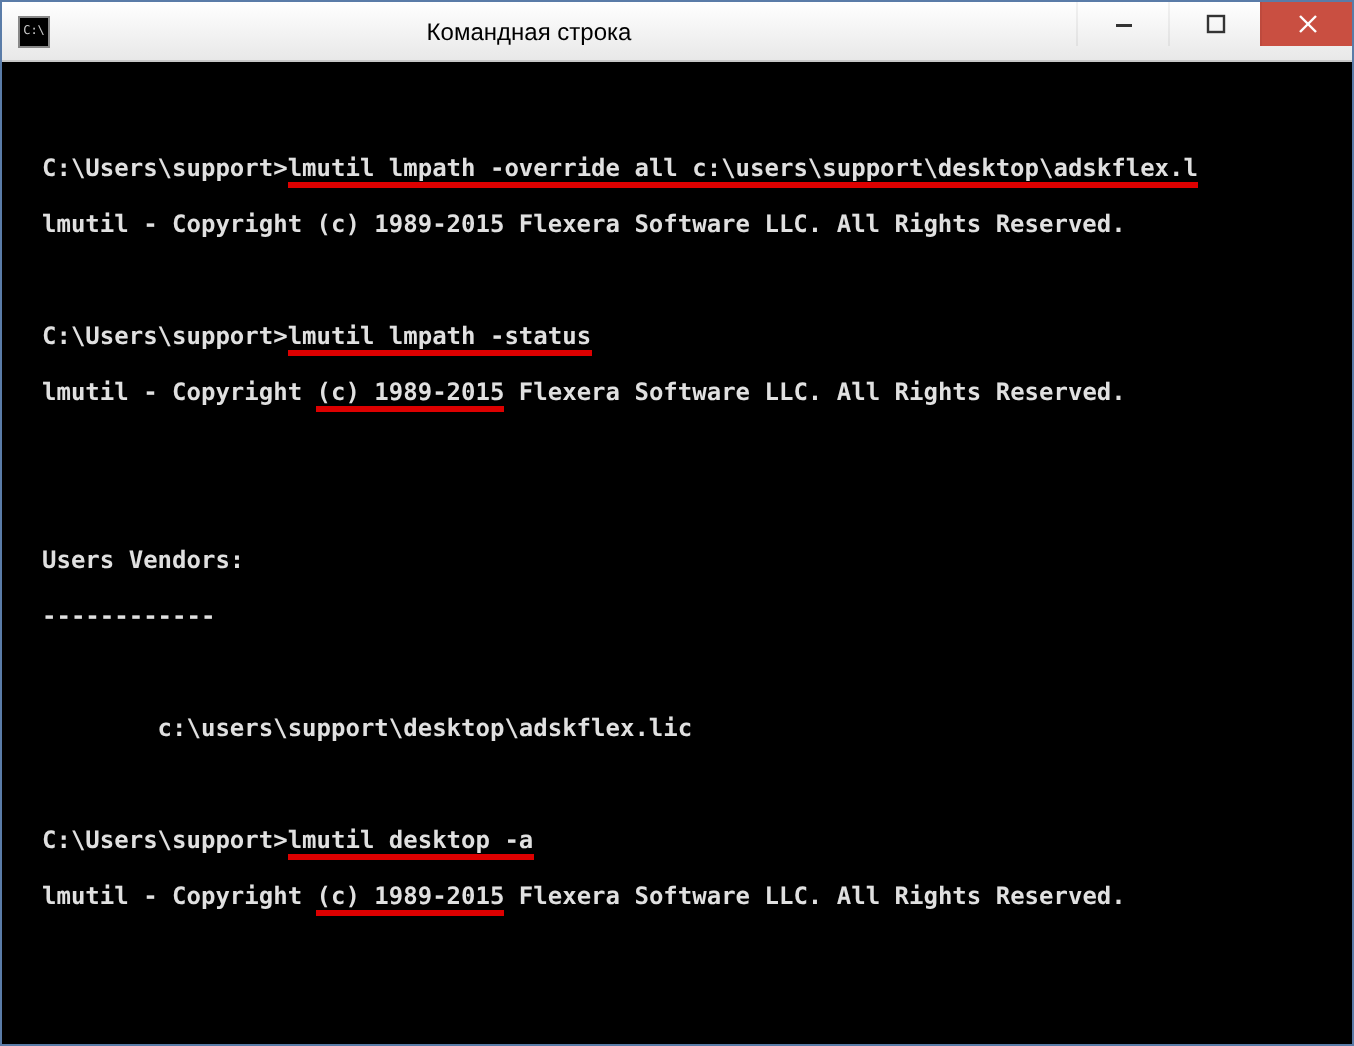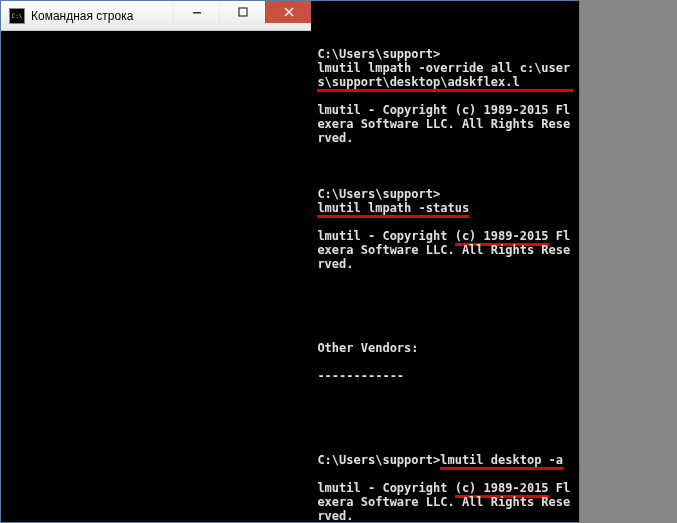--- a/index.html
+++ b/index.html
@@ -6,26 +6,26 @@
   body {
     margin: 0;
     padding: 0;
     background: #888;
     font-family: "Segoe UI", Tahoma, sans-serif;
     width: 677px;
     height: 523px;
     overflow: hidden;
   }
   .window {
-    width: 580px;
+    width: 677px;
     height: 523px;
     background: #000;
     border: 1px solid #5a7ca8;
     display: flex;
-    flex-direction: row;
+    flex-direction: column;
   }
   .titlebar {
     height: 30px;
     background: linear-gradient(#fff, #e8e8e8);
     border-bottom: 1px solid #c8c8c8;
     display: flex;
     align-items: center;
     position: relative;
   }
   .app-icon {
@@ -72,21 +72,21 @@
     color: #fff;
   }
   .win-btn svg { display: block; }
   .terminal {
     flex: 1;
     background: #000;
     color: #e0e0e0;
     font-family: "Lucida Console", Consolas, monospace;
     font-size: 12px;
     line-height: 14px;
-    padding: 4px 6px;
+    padding: 4px 20px;
     white-space: pre-wrap;
     word-break: break-all;
     overflow: hidden;
     font-weight: bold;
   }
   .term-line { display: block; min-height: 14px; }
   .underline-red {
     display: inline-block;
     border-bottom: 3px solid #d00;
     padding-bottom: 0px;
@@ -123,23 +123,24 @@
 
   <div class="terminal">
 <span class="term-line"></span>
 <span class="term-line"><span>C:\Users\support&gt;</span><span class="underline-red">lmutil lmpath -override all c:\users\support\desktop\adskflex.l</span></span>
 <span class="term-line">lmutil - Copyright (c) 1989-2015 Flexera Software LLC. All Rights Reserved.</span>
 <span class="term-line"></span>
 <span class="term-line"><span>C:\Users\support&gt;</span><span class="underline-red">lmutil lmpath -status</span></span>
 <span class="term-line"><span>lmutil - Copyright </span><span class="underline-red">(c) 1989-2015</span><span> Flexera Software LLC. All Rights Reserved.</span></span>
 <span class="term-line"></span>
 <span class="term-line"></span>
-<span class="term-line">Other Vendors:</span>
+<span class="term-line">Users Vendors:</span>
 <span class="term-line">------------</span>
 <span class="term-line"></span>
+<span class="term-line">        c:\users\support\desktop\adskflex.lic</span>
 <span class="term-line"></span>
 <span class="term-line"><span>C:\Users\support&gt;</span><span class="underline-red">lmutil desktop -a</span></span>
 <span class="term-line"><span>lmutil - Copyright </span><span class="underline-red">(c) 1989-2015</span><span> Flexera Software LLC. All Rights Reserved.</span></span>
 
 
 
 
 
 
 

